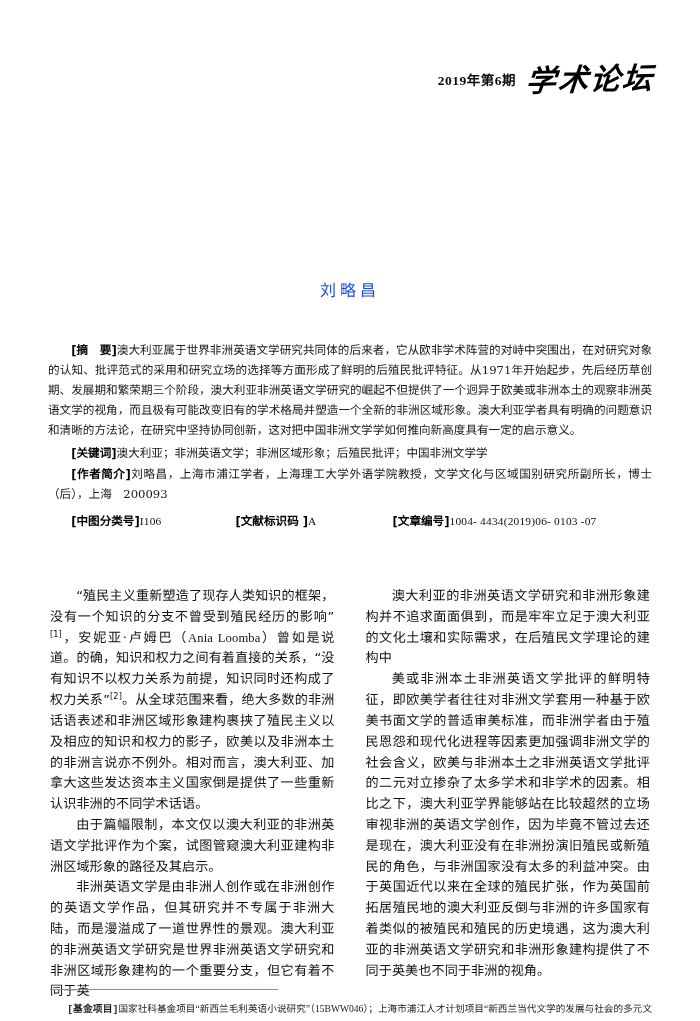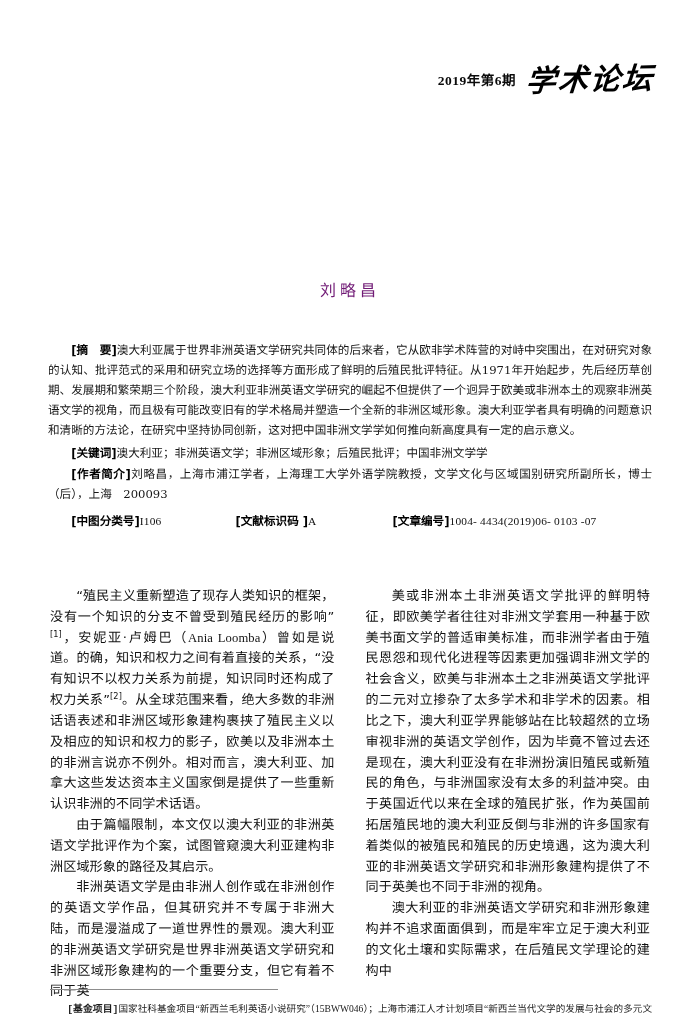--- a/index.html
+++ b/index.html
@@ -78,21 +78,21 @@
 
   .author {
     position: absolute;
     top: 236px;
     left: 50px;
     width: 600px;
     text-align: center;
     font-family: Liberation Serif, serif;
     font-size: 16px;
     letter-spacing: 4px;
-    color: #701a75;
+    color: #1d4ed8;
   }
 
   
   .meta-block {
     position: absolute;
     top: 300px;
     left: 48px;
     width: 604px;
   }
   .meta-para {
@@ -267,22 +267,22 @@
     </div>
   </div>
 
   <div class="columns">
     <div class="col">
       <p class="body-para">“殖民主义重新塑造了现存人类知识的框架，没有一个知识的分支不曾受到殖民经历的影响”<sup>[1]</sup>，安妮亚·卢姆巴（<span class="latin">Ania Loomba</span>）曾如是说道。的确，知识和权力之间有着直接的关系，“没有知识不以权力关系为前提，知识同时还构成了权力关系”<sup>[2]</sup>。从全球范围来看，绝大多数的非洲话语表述和非洲区域形象建构裹挟了殖民主义以及相应的知识和权力的影子，欧美以及非洲本土的非洲言说亦不例外。相对而言，澳大利亚、加拿大这些发达资本主义国家倒是提供了一些重新认识非洲的不同学术话语。</p>
       <p class="body-para">由于篇幅限制，本文仅以澳大利亚的非洲英语文学批评作为个案，试图管窥澳大利亚建构非洲区域形象的路径及其启示。</p>
       <p class="body-para">非洲英语文学是由非洲人创作或在非洲创作的英语文学作品，但其研究并不专属于非洲大陆，而是漫溢成了一道世界性的景观。澳大利亚的非洲英语文学研究是世界非洲英语文学研究和非洲区域形象建构的一个重要分支，但它有着不同于英</p>
     </div>
     <div class="col">
+      <p class="body-para">澳大利亚的非洲英语文学研究和非洲形象建构并不追求面面俱到，而是牢牢立足于澳大利亚的文化土壤和实际需求，在后殖民文学理论的建构中</p>
       <p class="body-para">美或非洲本土非洲英语文学批评的鲜明特征，即欧美学者往往对非洲文学套用一种基于欧美书面文学的普适审美标准，而非洲学者由于殖民恩怨和现代化进程等因素更加强调非洲文学的社会含义，欧美与非洲本土之非洲英语文学批评的二元对立掺杂了太多学术和非学术的因素。相比之下，澳大利亚学界能够站在比较超然的立场审视非洲的英语文学创作，因为毕竟不管过去还是现在，澳大利亚没有在非洲扮演旧殖民或新殖民的角色，与非洲国家没有太多的利益冲突。由于英国近代以来在全球的殖民扩张，作为英国前拓居殖民地的澳大利亚反倒与非洲的许多国家有着类似的被殖民和殖民的历史境遇，这为澳大利亚的非洲英语文学研究和非洲形象建构提供了不同于英美也不同于非洲的视角。</p>
-      <p class="body-para">澳大利亚的非洲英语文学研究和非洲形象建构并不追求面面俱到，而是牢牢立足于澳大利亚的文化土壤和实际需求，在后殖民文学理论的建构中</p>
     </div>
   </div>
 
   <div class="footnote-rule"></div>
   <div class="footnote">
     <span class="fn-label">[基金项目]</span><span class="code">国家社科基金项目“新西兰毛利英语小说研究”（15BWW046）；上海市浦江人才计划项目“新西兰当代文学的发展与社会的多元文化进程”（18PJC072）；国家社科基金重大招标项目“多元文化视野下的大洋洲文学研究”（16ZDA200）</span>
   </div>
 
   <div class="page-number">103</div>
 

